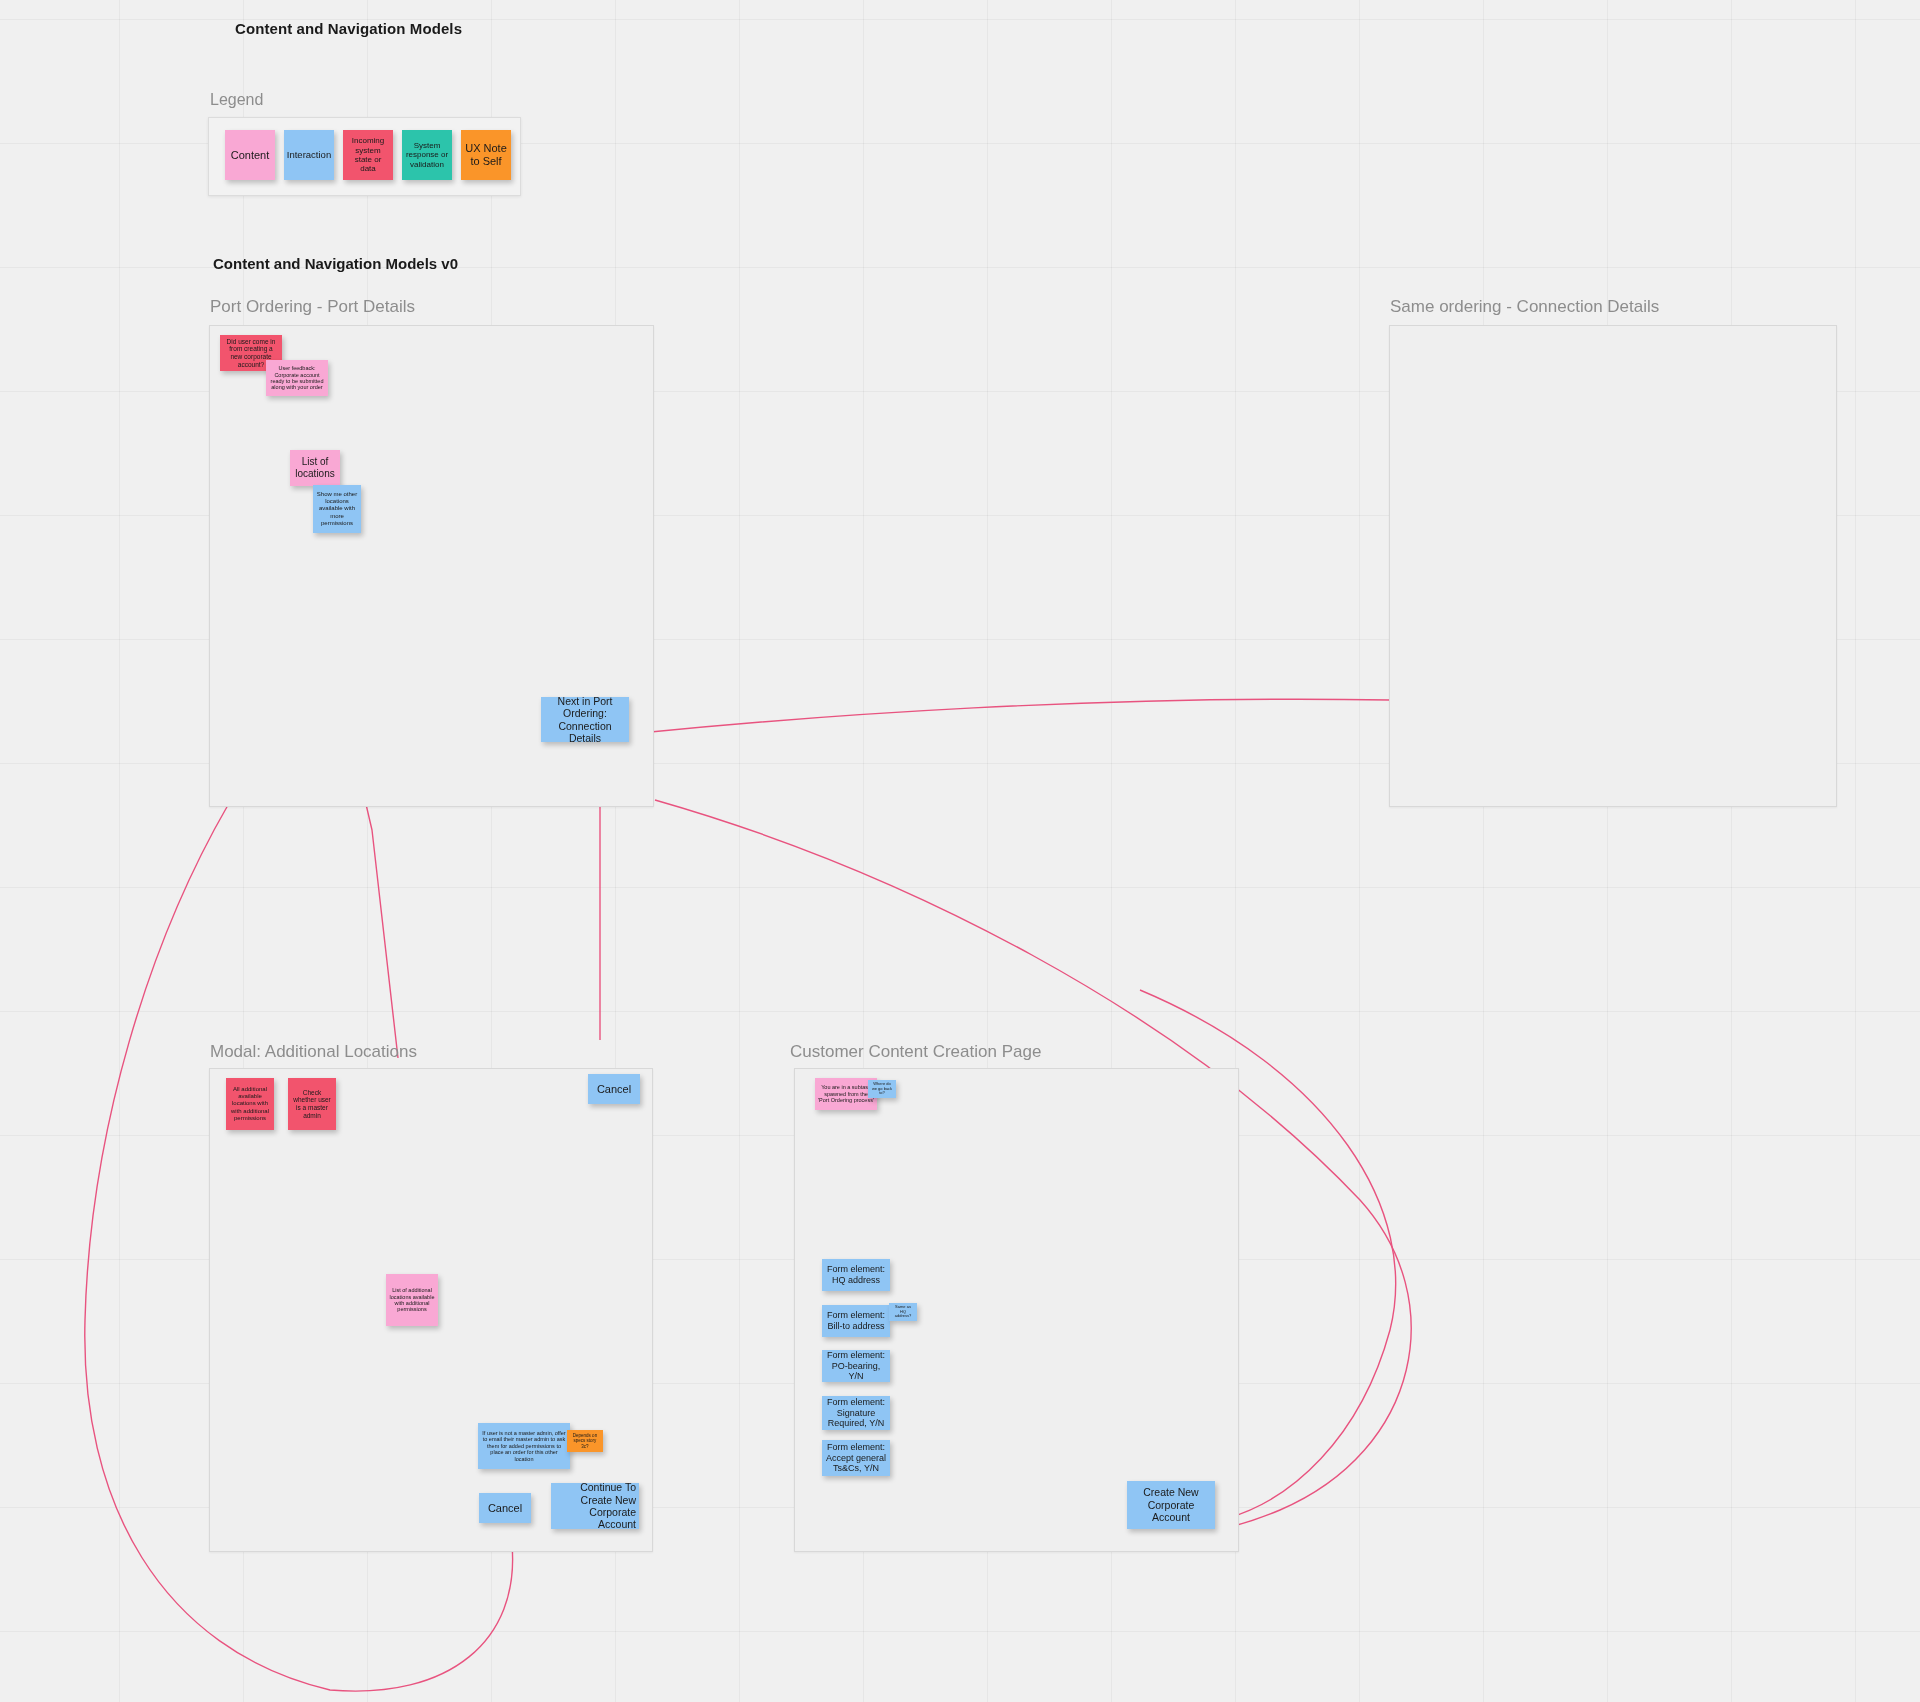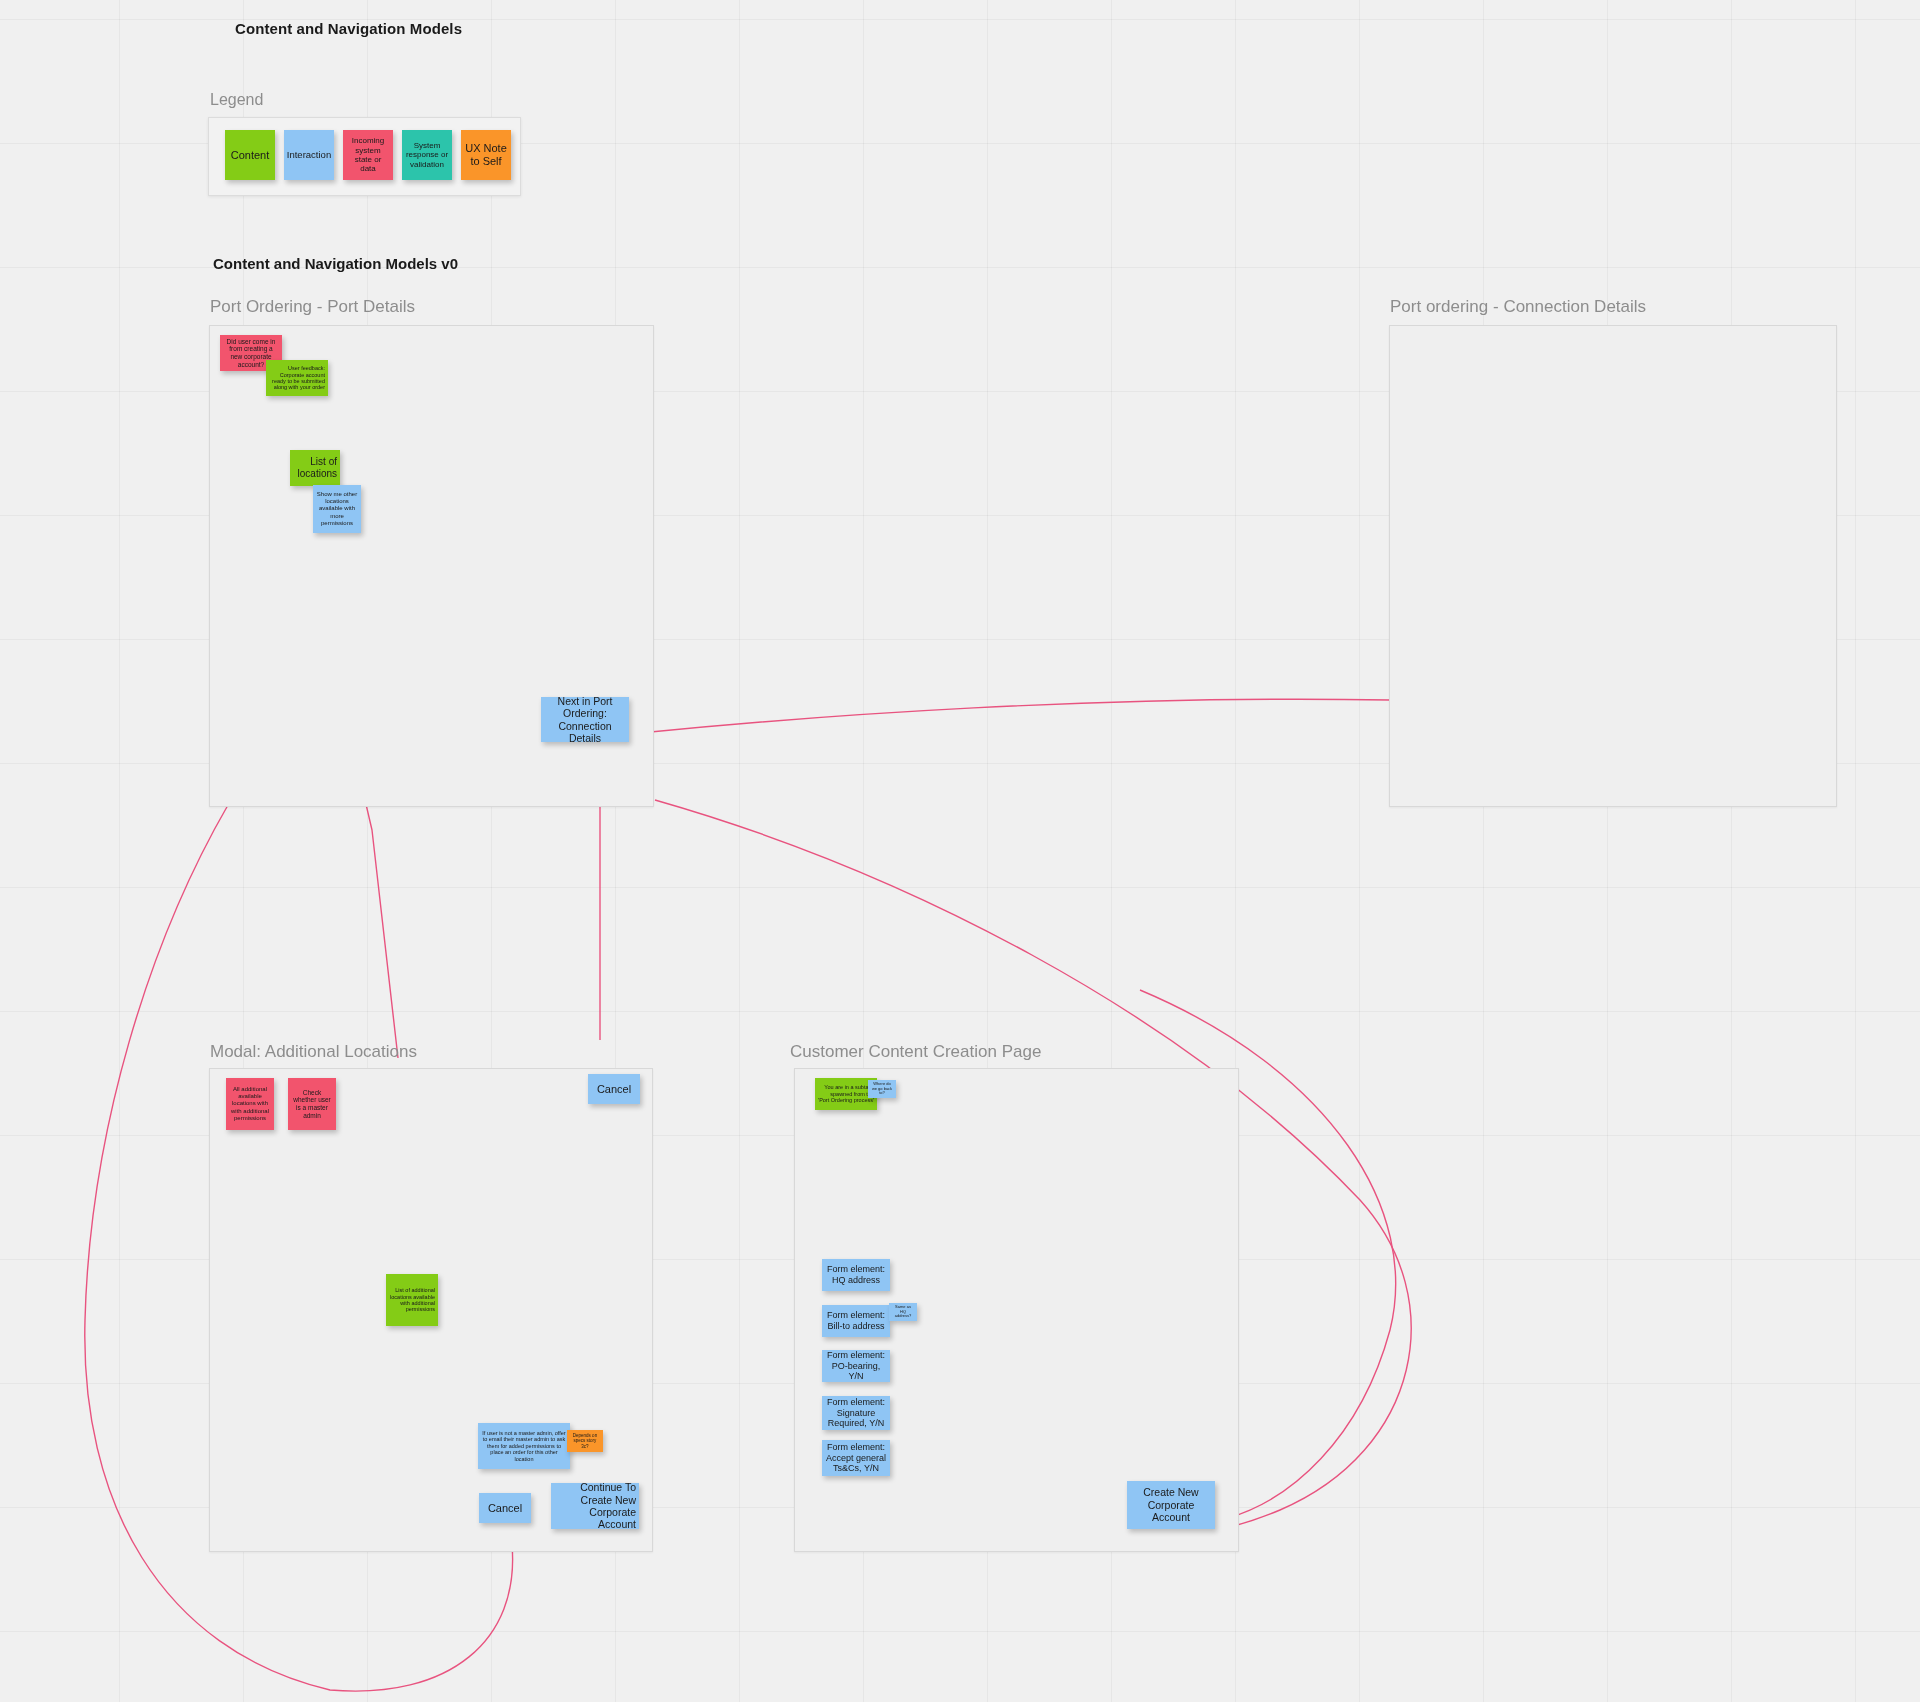--- a/index.html
+++ b/index.html
@@ -29,21 +29,21 @@
   .frame{position:absolute;background:#efefef;border:1px solid #d8d8d8;
          box-shadow:0 1px 2px rgba(0,0,0,.05);}
   .legend-box{position:absolute;background:#f2f2f2;border:1px solid #dcdcdc;
          box-shadow:0 1px 3px rgba(0,0,0,.07);}
 
   
   .sticky{position:absolute;display:flex;align-items:center;justify-content:center;
     text-align:center;color:#1a1a1a;line-height:1.18;
     box-shadow:2px 3px 5px rgba(0,0,0,.22);
     padding:2px 3px;box-sizing:border-box;overflow:hidden;word-wrap:break-word;}
-  .yellow{background:#84cc16;text-align:right;}
+  .yellow{background:#f9a8d4;}
   .blue{background:#8fc5f4;}
   .pink{background:#f2546d;}
   .teal{background:#2cc4ab;}
   .orange{background:#fa9529;}
 
   
   #connectors{position:absolute;left:0;top:0;width:1920px;height:1702px;pointer-events:none;}
 </style>
 </head>
 <body>
@@ -86,21 +86,21 @@
   <div class="frame" style="left:209px;top:325px;width:443px;height:480px;"></div>
 
   <div class="sticky pink" style="left:220px;top:335px;width:62px;height:36px;font-size:6.5px;">Did user come in from creating a new corporate account?</div>
   <div class="sticky yellow" style="left:266px;top:360px;width:62px;height:36px;font-size:5.5px;">User feedback: Corporate account ready to be submitted along with your order</div>
 
   <div class="sticky yellow" style="left:290px;top:450px;width:50px;height:36px;font-size:10px;">List of locations</div>
   <div class="sticky blue" style="left:313px;top:485px;width:48px;height:48px;font-size:6px;">Show me other locations available with more permissions</div>
 
   <div class="sticky blue" style="left:541px;top:697px;width:88px;height:45px;font-size:10.5px;">Next in Port Ordering: Connection Details</div>
 
-  <div class="frame-label" style="left:1390px;top:297px;">Port ordering - Connection Details</div>
+  <div class="frame-label" style="left:1390px;top:297px;">Same ordering - Connection Details</div>
   <div class="frame" style="left:1389px;top:325px;width:446px;height:480px;"></div>
 
   <div class="frame-label" style="left:210px;top:1042px;">Modal: Additional Locations</div>
   <div class="frame" style="left:209px;top:1068px;width:442px;height:482px;"></div>
 
   <div class="sticky pink" style="left:226px;top:1078px;width:48px;height:52px;font-size:6px;">All additional available locations with with additional permissions</div>
   <div class="sticky pink" style="left:288px;top:1078px;width:48px;height:52px;font-size:6.5px;">Check whether user is a master admin</div>
 
   <div class="sticky blue" style="left:588px;top:1074px;width:52px;height:30px;font-size:11px;">Cancel</div>
 

